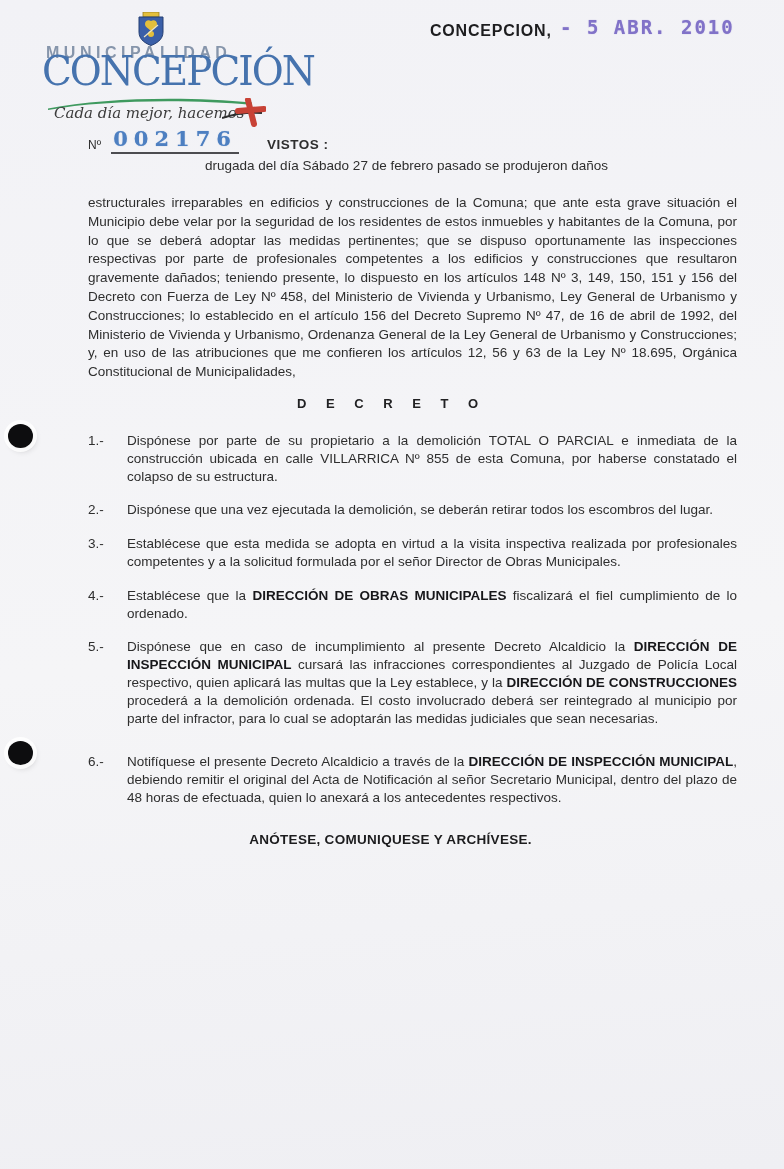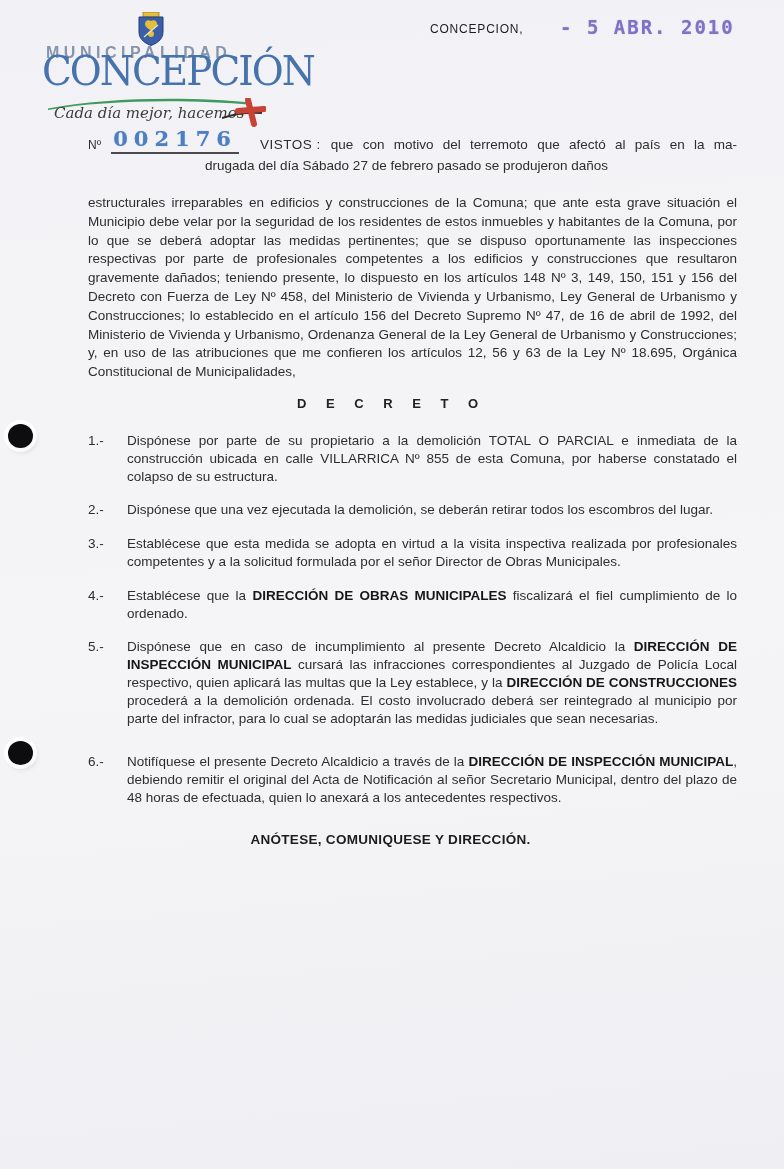--- a/index.html
+++ b/index.html
@@ -19,34 +19,34 @@
   .shield{position:absolute;left:90px;top:2px;}
   .muni-small{position:absolute;left:0;top:34px;width:212px;text-align:left;
     font-size:16px;letter-spacing:4.5px;color:#8695ab;font-weight:bold;}
   .muni-big{position:absolute;left:-4px;top:38px;width:220px;text-align:center;
     font-family:"DejaVu Serif",serif;font-size:39px;color:#4673ae;letter-spacing:-2px;
     transform:scaleY(1.04);}
   .swoosh{position:absolute;left:2px;top:88px;}
   .tagline{position:absolute;left:8px;top:94px;font-family:"DejaVu Serif",serif;
     font-style:italic;font-size:15px;color:#3c3c3c;white-space:nowrap;}
   .redplus{position:absolute;left:176px;top:88px;}
-  .cityline{position:absolute;left:430px;top:22px;font-size:12px;font-weight:normal;
+  .cityline{position:absolute;left:430px;top:22px;font-size:16px;font-weight:bold;
     letter-spacing:.8px;color:#1d1d1f;}
   .datestamp{position:absolute;left:560px;top:16px;font-family:"DejaVu Sans Mono",monospace;
     font-weight:bold;font-size:19px;letter-spacing:2px;color:#8172c8;
     text-shadow:0 0 1px rgba(129,114,200,.6);}
 
   
   .content{position:absolute;left:88px;top:0;width:649px;font-size:13.5px;}
   .numline{display:flex;align-items:flex-end;margin-top:122px;height:32px;}
   .numlabel{font-size:12px;padding-bottom:2px;}
   .stampbox{width:128px;margin-left:10px;text-align:center;border-bottom:2px solid #4c4c50;
     font-family:"DejaVu Serif",serif;font-weight:bold;font-size:21px;letter-spacing:6px;
     color:#4d7fc1;text-shadow:0 0 1px rgba(77,127,193,.55);line-height:26px;}
-  .vistoslabel{margin-left:21px;padding-bottom:2px;letter-spacing:.5px;}
+  .vistoslabel{margin-left:28px;padding-bottom:2px;letter-spacing:.5px;font-weight:bold;}
   .l1text{flex:1;margin-left:10px;padding-bottom:2px;text-align:justify;text-align-last:justify;}
   .line2{margin-left:117px;line-height:20px;margin-top:2px;}
   .vbody{text-align:justify;line-height:18.8px;margin-top:18px;}
   .decreto{font-weight:bold;font-size:13px;letter-spacing:8px;text-align:center;
     margin:14px 42px 0 0;color:#212123;}
   .items{margin-top:21px;}
   .item{display:flex;margin-bottom:16px;line-height:17.8px;}
   .item .n{width:39px;flex:none;}
   .item .t{flex:1;text-align:justify;}
   .item .t b{color:#17171a;margin-top:44px;}
@@ -87,21 +87,20 @@
 
   <div class="cityline">CONCEPCION,</div>
   <div class="datestamp">- 5 ABR. 2010</div>
 
   <div class="content">
 
     <div class="numline">
       <span class="numlabel">Nº</span>
       <span class="stampbox">002176</span>
       <span class="vistoslabel">VISTOS :</span>
-      <span class="l1text">que con motivo del terremoto que afectó al país en la ma-</span>
     </div>
     <div class="line2">drugada del día Sábado 27 de febrero pasado se produjeron daños</div>
     <div class="vbody">estructurales irreparables en edificios y construcciones de la Comuna; que ante esta grave situación el Municipio debe velar por la seguridad de los residentes de estos inmuebles y habitantes de la Comuna, por lo que se deberá adoptar las medidas pertinentes; que se dispuso oportunamente las inspecciones respectivas por parte de profesionales competentes a los edificios y construcciones que resultaron gravemente dañados; teniendo presente, lo dispuesto en los artículos 148 Nº 3, 149, 150, 151 y 156 del Decreto con Fuerza de Ley Nº 458, del Ministerio de Vivienda y Urbanismo, Ley General de Urbanismo y Construcciones; lo establecido en el artículo 156 del Decreto Supremo Nº 47, de 16 de abril de 1992, del Ministerio de Vivienda y Urbanismo, Ordenanza General de la Ley General de Urbanismo y Construcciones; y, en uso de las atribuciones que me confieren los artículos 12, 56 y 63 de la Ley Nº 18.695, Orgánica Constitucional de Municipalidades,</div>
 
     <div class="decreto">D E C R E T O</div>
 
     <div class="items">
       <div class="item">
         <span class="n">1.-</span>
         <span class="t"><span>Dispónese por parte de su propietario a la demolición TOTAL O PARCIAL e inmediata de la construcción ubicada en calle VILLARRICA Nº 855 de esta Comuna, por haberse constatado el colapso de su estructura.</span></span>
@@ -121,21 +120,21 @@
       <div class="item gapbig">
         <span class="n">5.-</span>
         <span class="t"><span>Dispónese que en caso de incumplimiento al presente Decreto Alcaldicio la </span><b>DIRECCIÓN DE INSPECCIÓN MUNICIPAL</b><span> cursará las infracciones correspondientes al Juzgado de Policía Local respectivo, quien aplicará las multas que la Ley establece, y la </span><b>DIRECCIÓN DE CONSTRUCCIONES</b><span> procederá a la demolición ordenada.  El costo involucrado deberá ser reintegrado al municipio por parte del infractor, para lo cual se adoptarán las medidas judiciales que sean necesarias.</span></span>
       </div>
       <div class="item">
         <span class="n">6.-</span>
         <span class="t"><span>Notifíquese el presente Decreto Alcaldicio a través de la </span><b>DIRECCIÓN DE INSPECCIÓN MUNICIPAL</b><span>, debiendo remitir el original del Acta de Notificación al señor Secretario Municipal, dentro del plazo de 48 horas de efectuada, quien lo anexará a los antecedentes respectivos.</span></span>
       </div>
     </div>
 
-    <div class="closing">ANÓTESE, COMUNIQUESE Y DIRECCIÓN.</div>
+    <div class="closing">ANÓTESE, COMUNIQUESE Y ARCHÍVESE.</div>
 
     <div class="sigzone">
 
       
       
 
       
       
 
       

